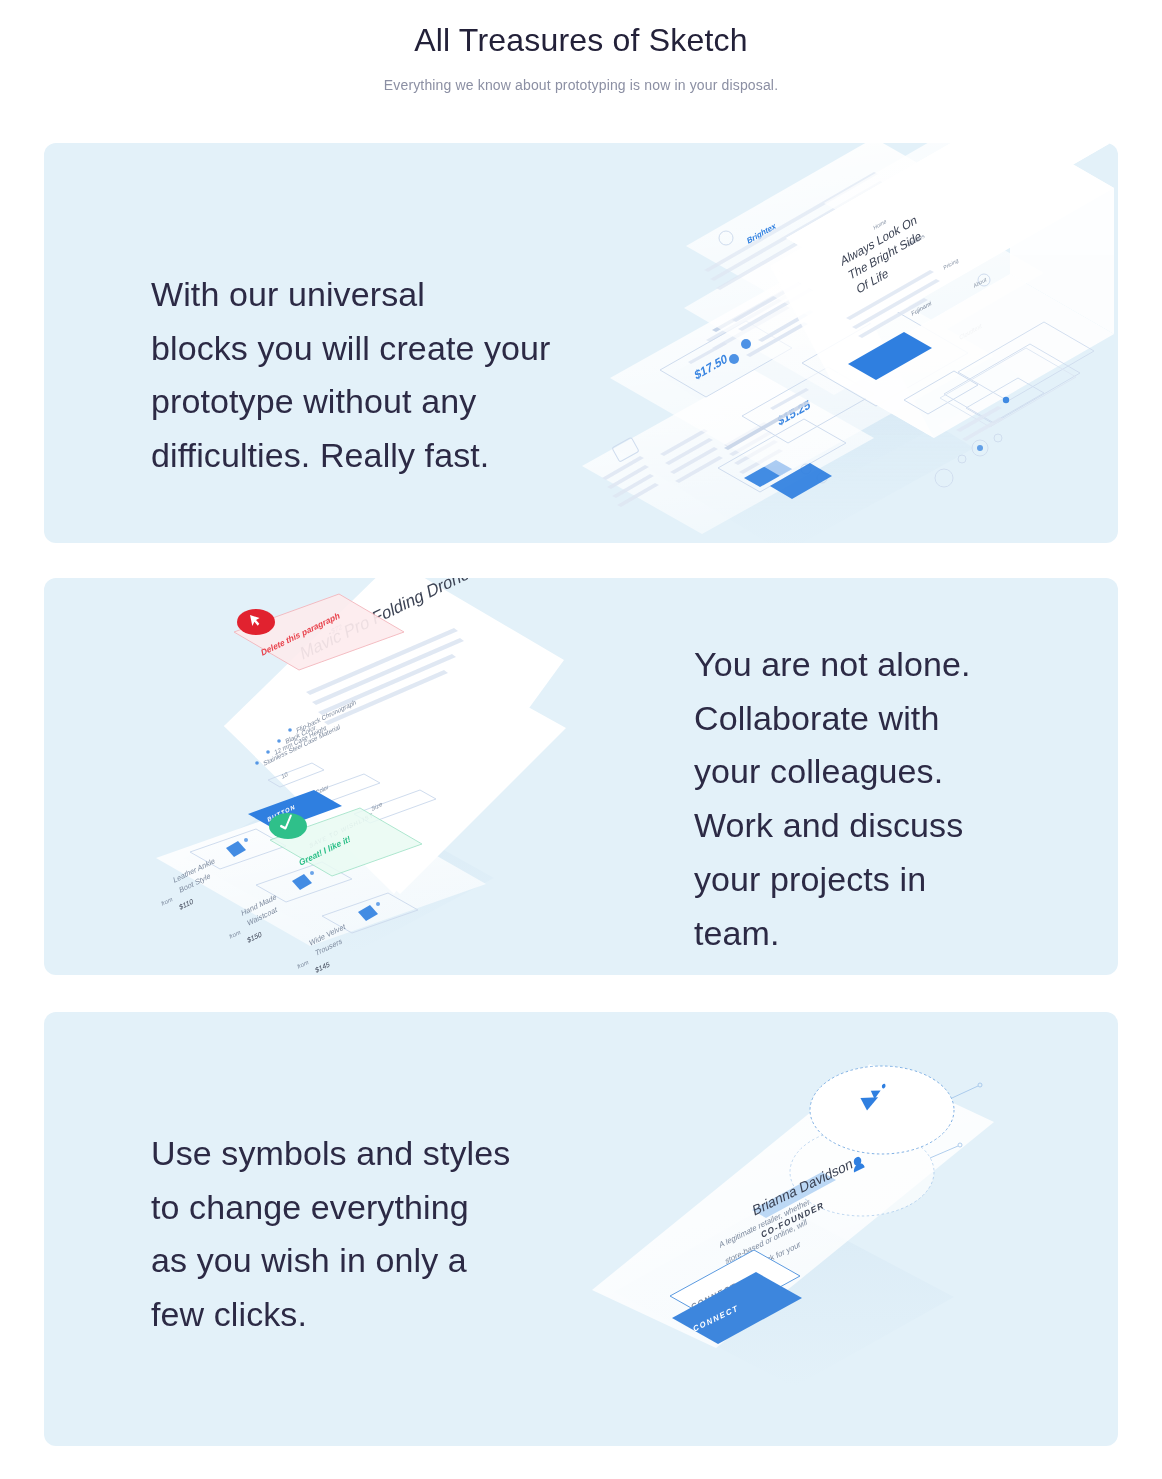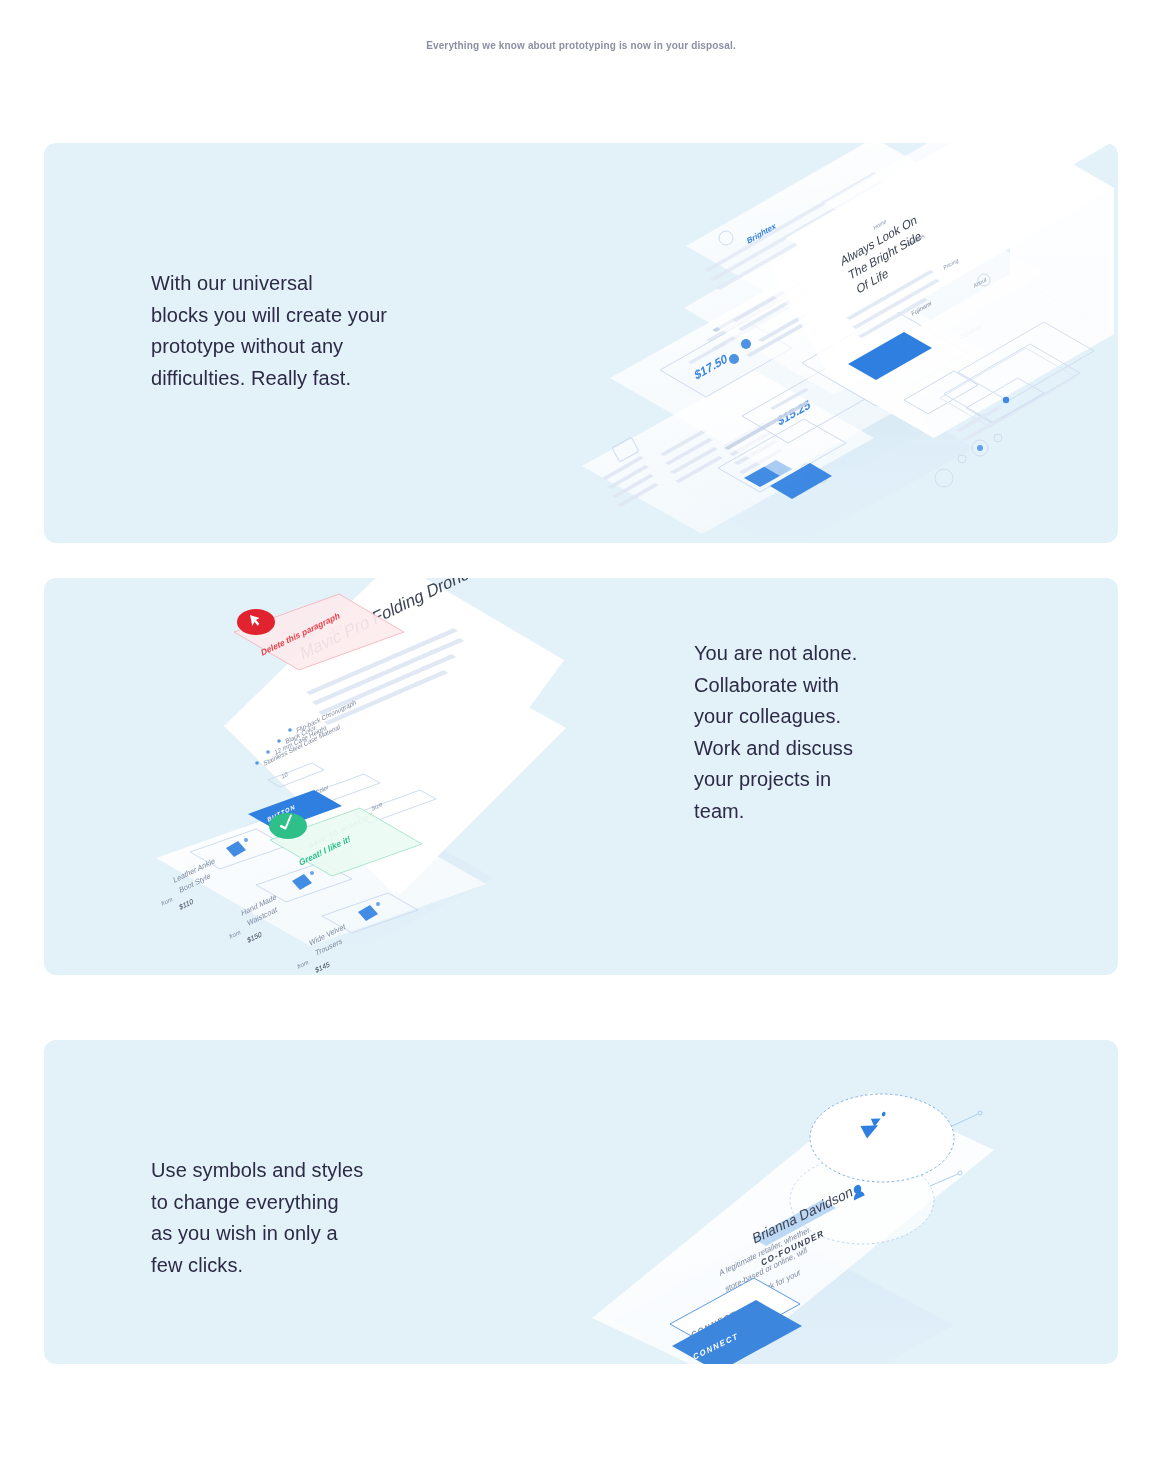--- a/index.html
+++ b/index.html
@@ -16,44 +16,44 @@
   
   .header { width: 100%; padding-top: 22px; text-align: center; }
   .header-title {
     font-size: 32px;
     font-weight: 400;
     color: #232139;
     letter-spacing: .2px;
   }
   .header-subtitle {
     margin-top: 18px;
-    font-size: 10px;
-    font-weight: 700;
+    font-size: 14px;
+    font-weight: 400;
     color: #8b8fa3;
     letter-spacing: .15px;
   }
 
   
   .card {
     position: absolute;
     left: 44px;
     width: 1074px;
     background: #e3f1f9;
     border-radius: 12px;
     overflow: hidden;
   }
   #card-1 { top: 143px; height: 400px; }
   #card-2 { top: 578px; height: 397px; }
-  #card-3 { top: 1040px; height: 324px; }
+  #card-3 { top: 1012px; height: 434px; }
 
   .card-inner { position: relative; width: 100%; height: 100%; }
 
   .card-text {
     position: absolute;
-    font-size: 20px;
+    font-size: 34px;
     line-height: 1.58;
     color: #2c2a45;
     font-weight: 400;
     white-space: pre-line;
     letter-spacing: .1px;
   }
   #card-1 .card-text { left: 107px; top: 125px; width: 400px; }
   #card-2 .card-text { left: 650px; top: 60px;  width: 330px; }
   #card-3 .card-text { left: 107px; top: 115px; width: 380px; }
 
@@ -73,20 +73,21 @@
   .wf-txt-red { font-family: "Liberation Sans", sans-serif; fill: #e8424c; }
   .wf-txt-green { font-family: "Liberation Sans", sans-serif; fill: #2fc08a; }
   .wf-txt-white { font-family: "Liberation Sans", sans-serif; fill: #ffffff; }
 </style>
 </head>
 <body>
 
 <div class="page">
 
   <div class="header">
+    <h1 class="header-title">All Treasures of Sketch</h1>
     <p class="header-subtitle">Everything we know about prototyping is now in your disposal.</p>
   </div>
 
   <section class="card" id="card-1">
     <div class="card-inner">
       <p class="card-text">With our universal
 blocks you will create your
 prototype without any
 difficulties. Really fast.</p>
 

